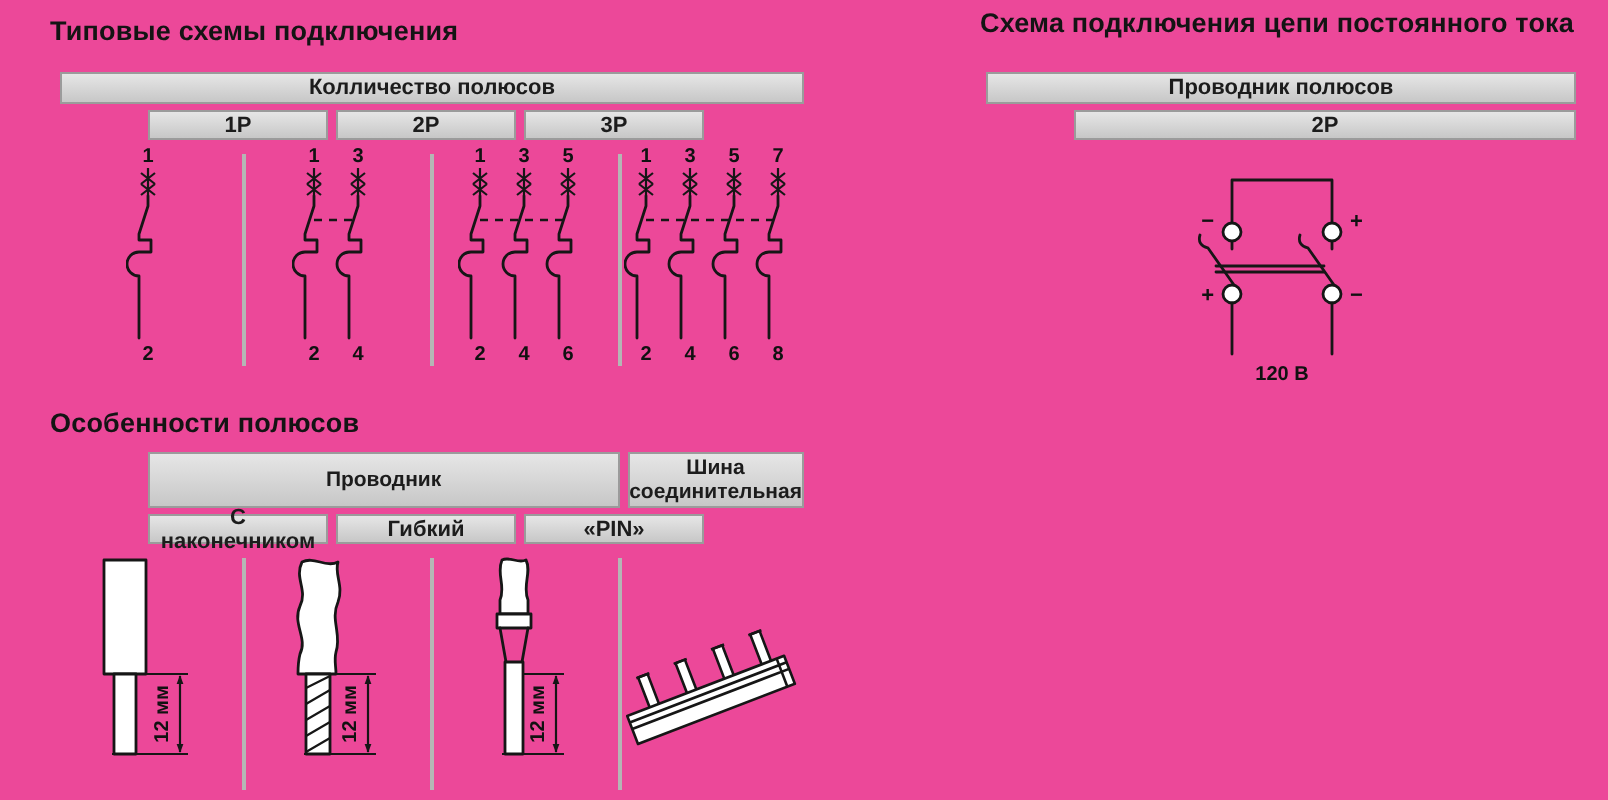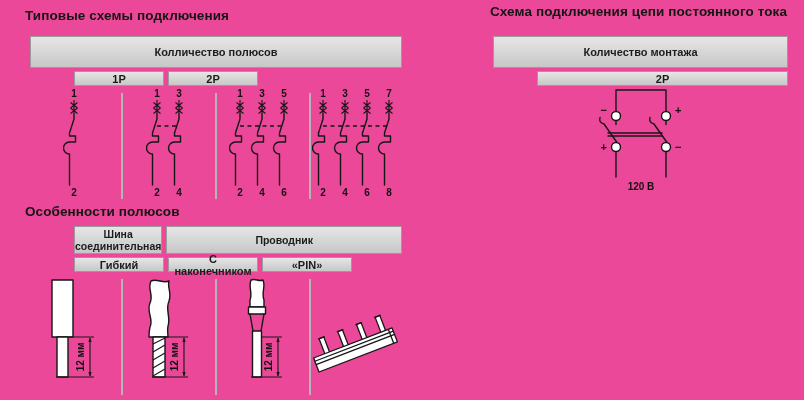--- a/index.html
+++ b/index.html
@@ -12,21 +12,21 @@
     letter-spacing:0.1px; white-space:nowrap;
   }
   .tbl { position:absolute; }
   .bar {
     background:linear-gradient(#e6e6e6,#c7c7c7);
     border:1px solid #9b9b9b; box-sizing:border-box;
     display:flex; align-items:center; justify-content:center;
     font-size:11px; font-weight:bold; color:#1c1c1c; text-align:center;
   }
   .hrow { display:flex; gap:4px; margin-top:3px;padding-left:44px; }
-  .h16 { height:32px; }
+  .h16 { height:16px; }
   .h15 { height:15px; }
   .h28 { height:28px; line-height:12px; font-size:10.5px; }
   .cell90 { width:90px; }
   .cell278 { width:278px; }
   .full { width:100%; }
   .diagrow { display:flex; margin-top:2px; }
   .dcell { width:90px; display:flex; justify-content:center; align-items:flex-start; }
   .vsep { width:2px; height:106px; background:#b5b5b5; margin:5px 1px 0 1px; }
   .vsep.tall { height:116px; }
   svg { display:block; }
@@ -44,20 +44,21 @@
 
 <div class="canvas">
 
   <div class="section-title" style="left:25px; top:8px;">Типовые схемы подключения</div>
 
   <div class="tbl" style="left:30px; top:36px; width:372px;">
     <div class="bar h16 full">Колличество полюсов</div>
     <div class="hrow">
       <div class="bar h15 cell90">1P</div>
       <div class="bar h15 cell90">2P</div>
+      <div class="bar h15 cell90">3P</div>
     </div>
     <div class="diagrow">
 
       <div class="dcell">
         <svg width="24" height="112" viewBox="0 0 24 112">
           <text class="svgnum" x="11" y="9">1</text>
           <path class="lnthin" d="M11,12 V26 M7.5,14.5 L14.5,20 M14.5,14.5 L7.5,20 M7.5,20 L14.5,25.5 M14.5,20 L7.5,25.5"></path>
           <path class="ln" d="M11,26 V31 L6.5,45 V48 H12.5 V54 H6.5 A6,6 0 0 0 6.5,66 V97"></path>
           <text class="svgnum" x="11" y="108">2</text>
         </svg>
@@ -136,21 +137,21 @@
             <text class="svgnum" x="11" y="108">8</text>
           </g>
         </svg>
       </div>
     </div>
   </div>
 
   <div class="section-title" style="left:490px; top:4px;">Схема подключения цепи постоянного тока</div>
 
   <div class="tbl" style="left:493px; top:36px; width:295px;">
-    <div class="bar h16 full">Количество монтажа</div>
+    <div class="bar h16 full">Проводник полюсов</div>
     <div class="hrow">
         <div class="bar h15 full">2P</div>
       </div>
   </div>
 
   <div class="tbl" style="left:566px; top:78px;">
     <svg width="150" height="120" viewBox="0 0 150 120">
       <path class="ln" d="M50,33.5 V12 H100 V33.5"></path>
       <path class="ln" d="M50,42.5 V46.5 M100,42.5 V46.5"></path>
       <path class="ln" d="M51,64.5 L38,46 M38,46 Q32.5,44.5 34,39.5"></path>
@@ -166,29 +167,29 @@
       <text class="svgsign" x="41" y="73" text-anchor="end">+</text>
       <text class="svgsign" x="109" y="73" text-anchor="start">−</text>
       <text class="svgdim" x="75" y="112">120 В</text>
     </svg>
   </div>
 
   <div class="section-title" style="left:25px; top:204px;">Особенности полюсов</div>
 
   <div class="tbl" style="left:30px; top:226px; width:372px;">
     <div class="hrow" style="margin-top:0;">
+      <div class="bar h28 cell278">Проводник</div>
       <div class="bar h28 cell90">
         <span><span>Шина</span><br>
         <span>соединительная</span></span>
       </div>
-      <div class="bar h28 cell278">Проводник</div>
     </div>
     <div class="hrow">
+      <div class="bar h15 cell90">С наконечником</div>
       <div class="bar h15 cell90">Гибкий</div>
-      <div class="bar h15 cell90">С наконечником</div>
       <div class="bar h15 cell90">«PIN»</div>
     </div>
     <div class="diagrow">
 
       <div class="dcell">
         <svg width="90" height="122" viewBox="0 0 90 122">
           <rect class="shape" x="22" y="6" width="21" height="57"></rect>
           <rect class="shape" x="27" y="63" width="11" height="40"></rect>
           <path class="lnthin" d="M39,63 H64 M26,103 H64"></path>
           <line class="lnthin" x1="60" y1="64" x2="60" y2="102"></line>

